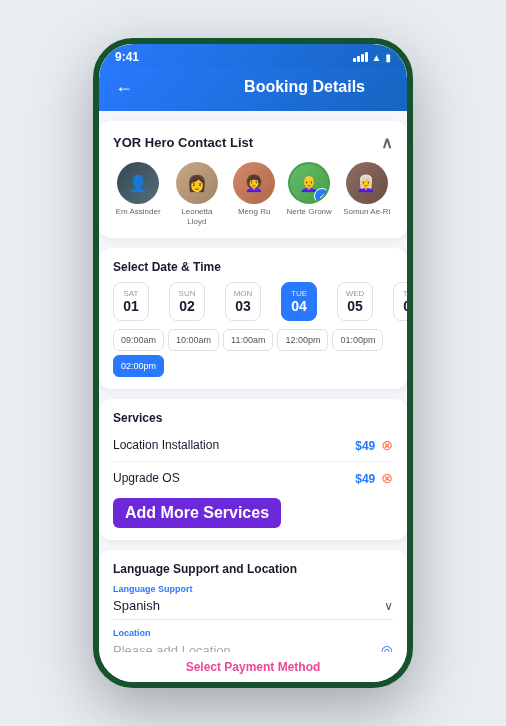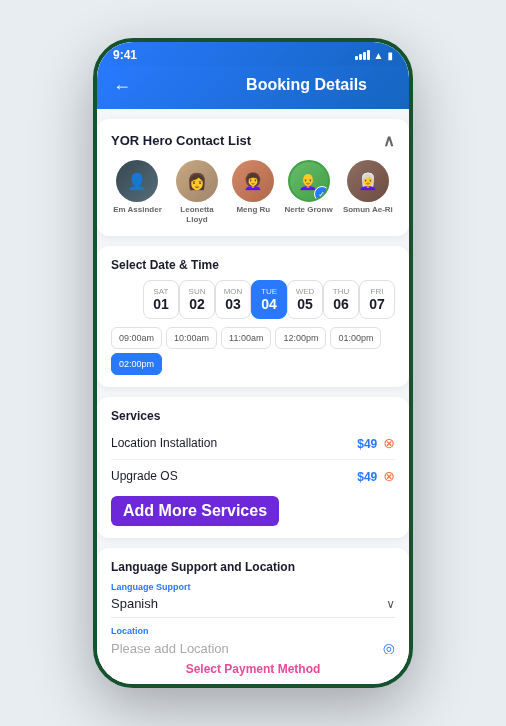--- a/index.html
+++ b/index.html
@@ -12,21 +12,21 @@
       font-family: -apple-system, BlinkMacSystemFont, 'Segoe UI', sans-serif;
     }
     .phone-frame {
       width: 320px;
       height: 650px;
       background: #fff;
       border-radius: 40px;
       box-shadow: 0 20px 60px rgba(0,0,0,0.3), inset 0 0 0 2px #ccc;
       overflow: hidden;
       position: relative;
-      border: 4px solid #14532d;
+      border: 6px solid #14532d;
     }
     .phone-inner {
       width: 100%;
       height: 100%;
       overflow: hidden;
       border-radius: 34px;
       display: flex;
       flex-direction: column;
       background: #f5f6fa;
     }
@@ -146,33 +146,32 @@
       justify-content: center;
       border: 1px solid #fff;
     }
     .avatar-somun { background: linear-gradient(135deg, #8d6e63, #6d4c41); color: #fff; }
     .contact-name {
       font-size: 8px;
       color: #666;
       text-align: center;
       max-width: 50px;
       line-height: 1.2;
-      font-weight: bold;
     }
     
     .section-label {
       font-size: 12px;
       font-weight: 700;
       color: #1a1a2e;
       margin-bottom: 8px;
     }
     .days-row {
       display: flex;
-      gap: 0;
-      justify-content: flex-end;
+      gap: 20px;
+      justify-content: space-between;
       margin-bottom: 8px;
     }
     .day-item {
       display: flex;
       flex-direction: column;
       align-items: center;
       padding: 6px 4px;
       border: 1px solid #e0e0e0;
       border-radius: 8px;
       min-width: 36px;

